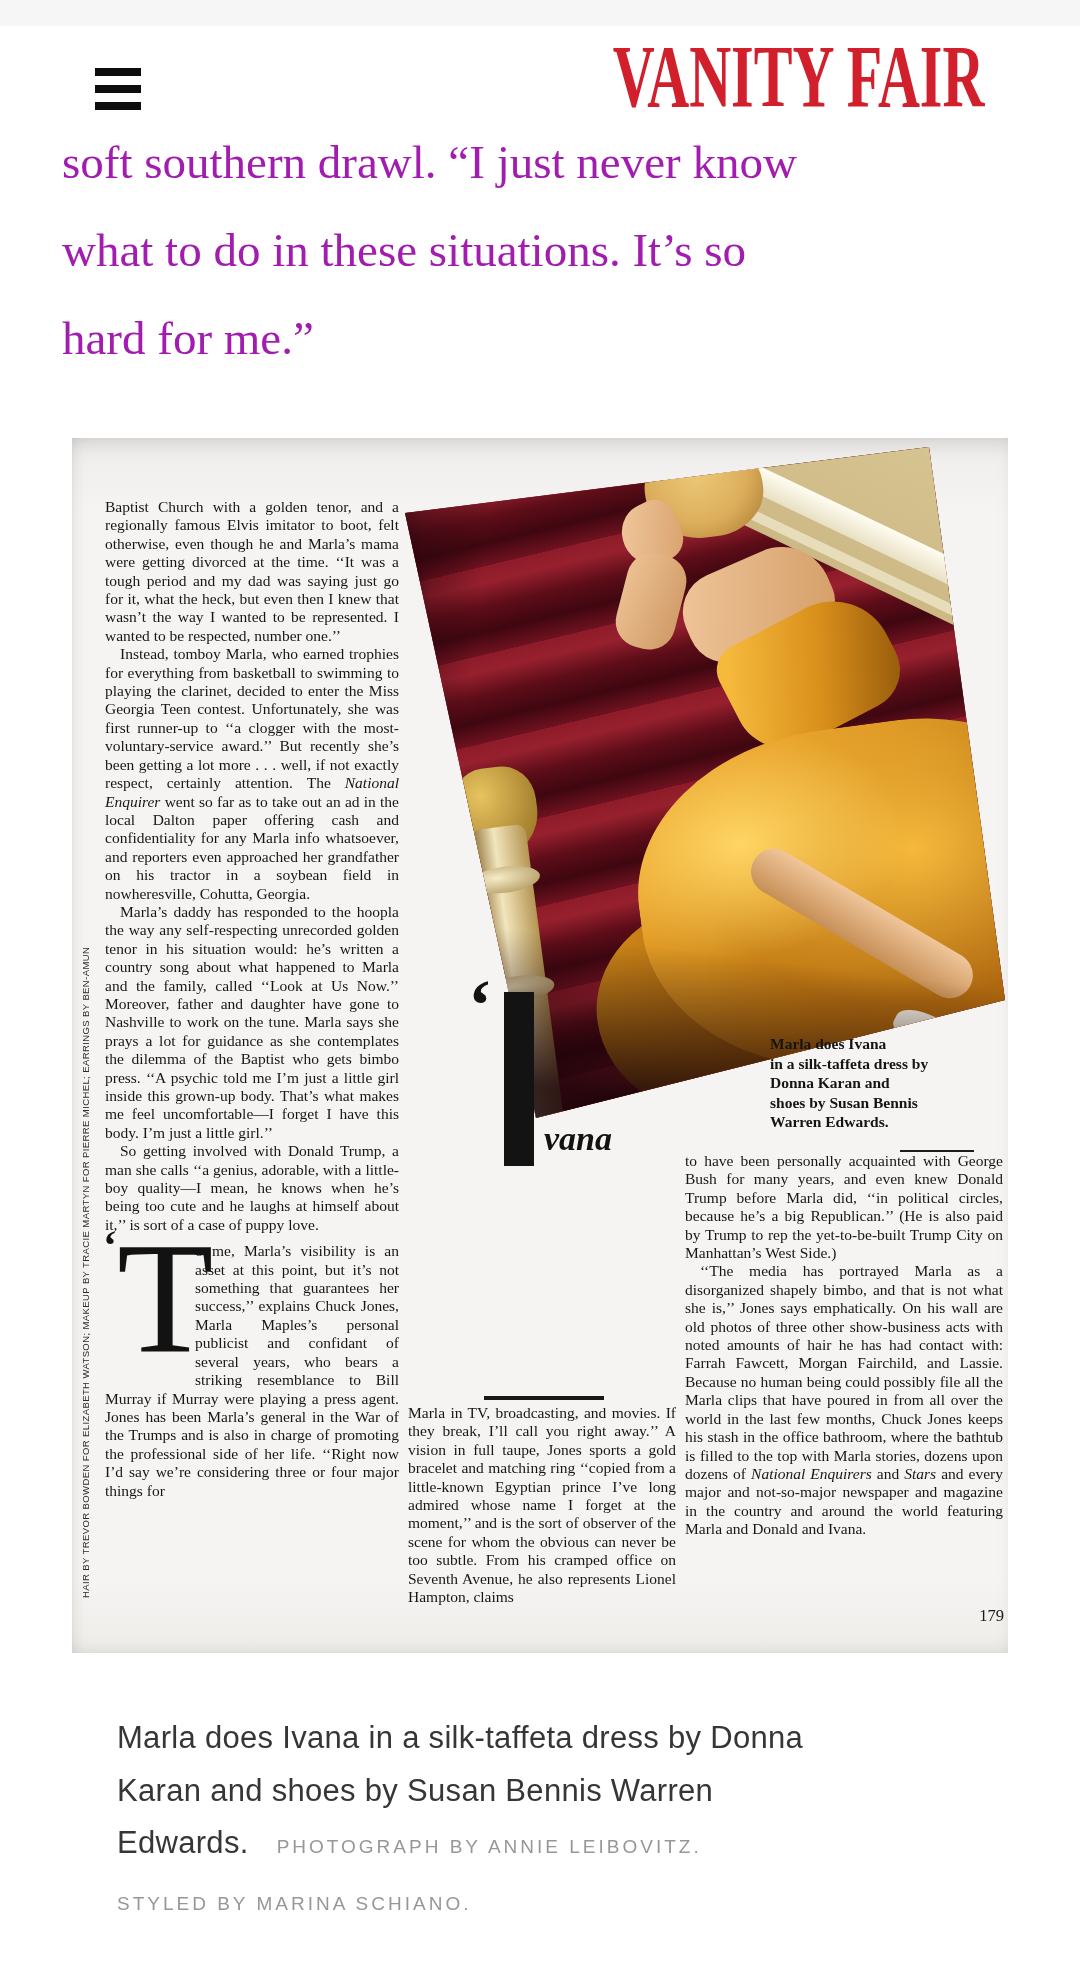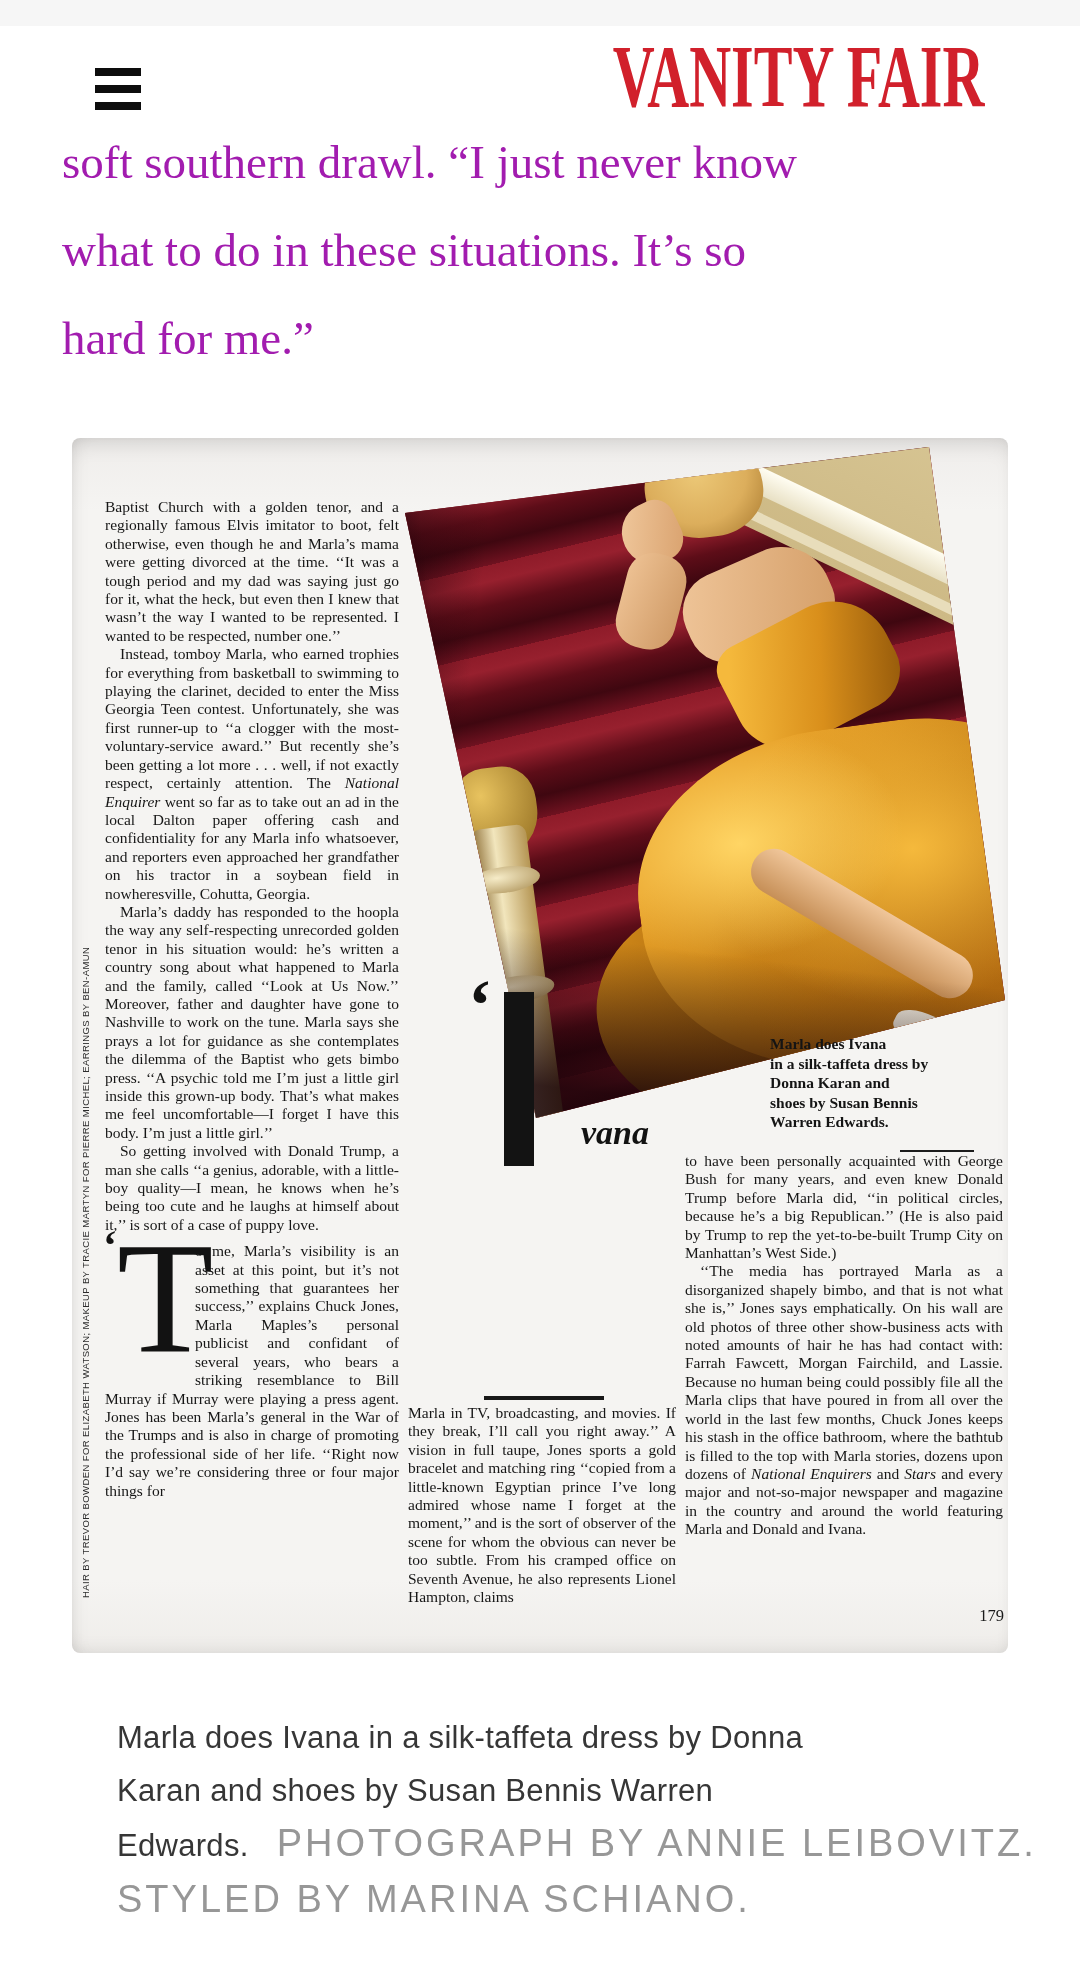--- a/index.html
+++ b/index.html
@@ -16,21 +16,21 @@
         transform:scale(0.66,1.02);transform-origin:center top;white-space:nowrap;}
 
   
   .headline{position:absolute;left:62px;top:118px;width:860px;
             font-family:"Liberation Serif",serif;font-size:47px;line-height:88px;
             color:#a21caf;}
 
   
   .scan{position:absolute;left:72px;top:438px;width:936px;height:1215px;
         background:linear-gradient(180deg,#efedeb 0%,#f5f4f2 6%,#f5f4f2 94%,#efedea 100%);
-        box-shadow:inset 0 14px 26px -16px rgba(0,0,0,.22), inset 0 -12px 22px -16px rgba(0,0,0,.15), inset 14px 0 24px -20px rgba(0,0,0,.12);border-radius:8px;}
+        box-shadow:inset 0 14px 26px -16px rgba(0,0,0,.22), inset 0 -12px 22px -16px rgba(0,0,0,.15), inset 14px 0 24px -20px rgba(0,0,0,.12);}
 
   .bodytext{font-family:"Liberation Serif",serif;font-size:15.5px;line-height:18.4px;
             color:#161616;text-align:justify;}
   .bodytext p{margin:0;}
   .bodytext p.ind{text-indent:15px;}
 
   .col-left{position:absolute;left:33px;top:60px;width:294px;}
   .col-mid-body{position:absolute;left:336px;top:966px;width:268px;}
   .col-right-body{position:absolute;left:613px;top:714px;width:318px;}
 
@@ -94,39 +94,39 @@
   .photo-cap{position:absolute;left:698px;top:596px;width:234px;
         font-family:"Liberation Serif",serif;font-size:15.5px;font-weight:700;
         line-height:19.6px;color:#141414;}
   .photo-cap-rule{position:absolute;left:828px;top:712px;width:74px;border-top:2px solid #1c1c1c;}
 
   
   .pullquote{position:absolute;left:336px;top:540px;width:272px;height:440px;
         font-family:"Liberation Serif",serif;color:#121212;}
   .pq-mark{position:absolute;left:60px;top:-14px;font-size:72px;font-weight:700;}
   .pq-bar{position:absolute;left:96px;top:14px;width:30px;height:174px;background:#131313;}
-  .pq-vana{position:absolute;left:136px;top:136px;font-style:italic;font-weight:700;font-size:34px;margin-left:37px;}
+  .pq-vana{position:absolute;left:136px;top:142px;font-style:italic;font-weight:700;font-size:34px;}
   .pq-lines{position:absolute;left:0;top:196px;width:272px;text-align:center;
         font-style:italic;font-weight:700;font-size:33px;line-height:44px;}
   .pq-rule{position:absolute;left:76px;top:418px;width:120px;height:4px;background:#181818;}
 
   
   .vcred{position:absolute;left:8px;top:1160px;width:520px;height:14px;
         transform:rotate(-90deg);transform-origin:0 0;
         font-family:"Liberation Sans",sans-serif;font-size:9.5px;letter-spacing:.4px;
         color:#2b2b2b;white-space:nowrap;}
 
   .pageno{position:absolute;left:848px;top:1168px;width:84px;text-align:right;
         font-family:Liberation Serif, serif;font-size:16.5px;color:#1a1a1a;}
 
   
   .caption{position:absolute;left:117px;top:1712px;width:920px;
         font-family:"Liberation Sans",sans-serif;font-size:31px;line-height:52.5px;
         color:#363636;letter-spacing:.3px;}
-  .caption .credit{color:#979797;letter-spacing:3px;font-size:38px;}
+  .caption .credit{color:#979797;letter-spacing:3px;font-size:19px;}
   .caption .sp{display:inline-block;width:28px;}
 </style>
 </head>
 <body>
 
 <div class="topstrip"></div>
 
 <div class="hamburger">
   <span></span>
   <span></span>

